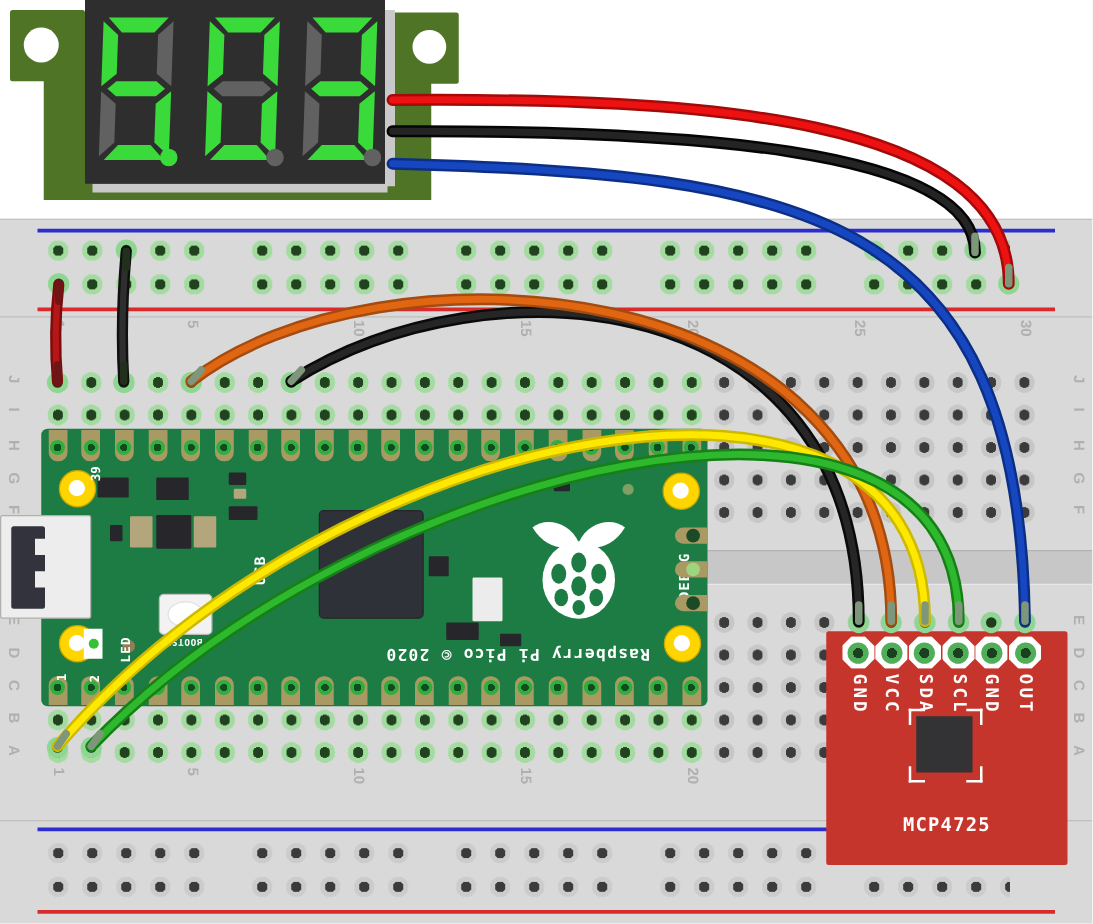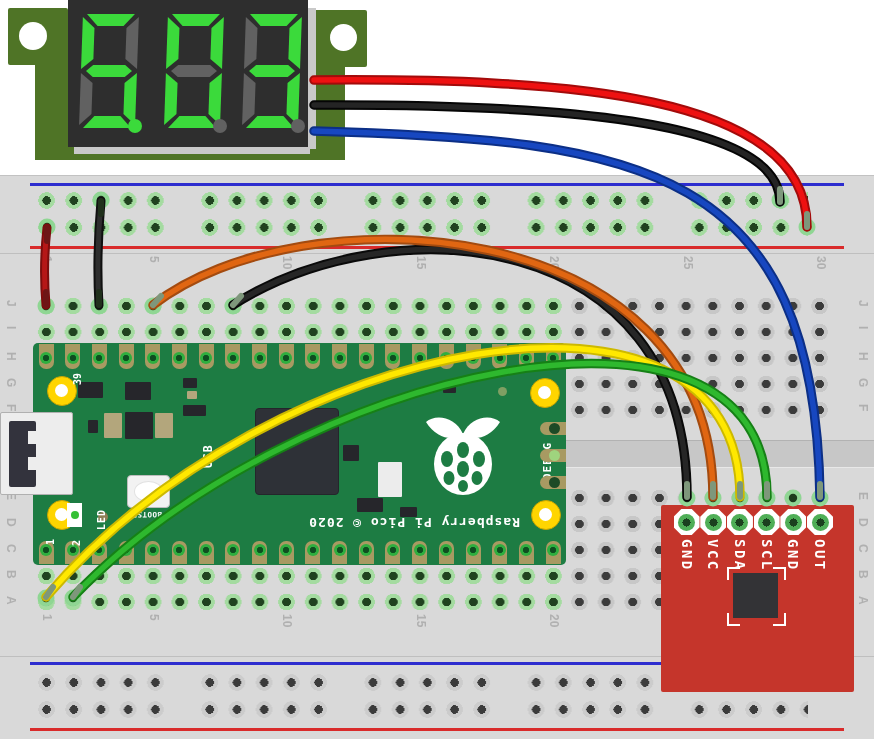--- a/index.html
+++ b/index.html
@@ -384,20 +384,21 @@
         <div class="pad" style="position:absolute;left:146.01px;top:4px">
           <span class="pc" style="position: absolute;"></span>
         </div>
         <div class="vtx r90 silk" style="position:absolute;left:166.01px;top:34px;font-size:14px;letter-spacing:2.5px">OUT</div>
       </div>
     <div class="abs" style="left:72px;top:68px;width:45px;height:45px;background:#333336"></div>
     <div class="abs" style="left:66px;top:62px;width:11px;height:11px;border-left:2px solid #fff;border-top:2px solid #fff"></div>
     <div class="abs" style="left:112px;top:62px;width:11px;height:11px;border-right:2px solid #fff;border-top:2px solid #fff"></div>
     <div class="abs" style="left:66px;top:108px;width:11px;height:11px;border-left:2px solid #fff;border-bottom:2px solid #fff"></div>
     <div class="abs" style="left:112px;top:108px;width:11px;height:11px;border-right:2px solid #fff;border-bottom:2px solid #fff"></div>
+    <div class="abs silk" style="left:0;top:146px;width:193px;text-align:center;font-size:15px;letter-spacing:1px">MCP4725</div>
   </div>
 
   <svg class="abs" id="overlay" style="left:0;top:0;pointer-events:none" width="874" height="739" viewBox="0 0 874 739">
     <g id="glows">
         <circle cx="47" cy="227" r="8.5" fill="#8fd693"></circle>
         <circle cx="47" cy="227" r="4.2" fill="#1d3d1d"></circle>
         <circle cx="101" cy="200" r="8.5" fill="#8fd693"></circle>
         <circle cx="101" cy="200" r="4.2" fill="#1d3d1d"></circle>
         <circle cx="46" cy="306" r="8.5" fill="#8fd693"></circle>
         <circle cx="46" cy="306" r="4.2" fill="#1d3d1d"></circle>

